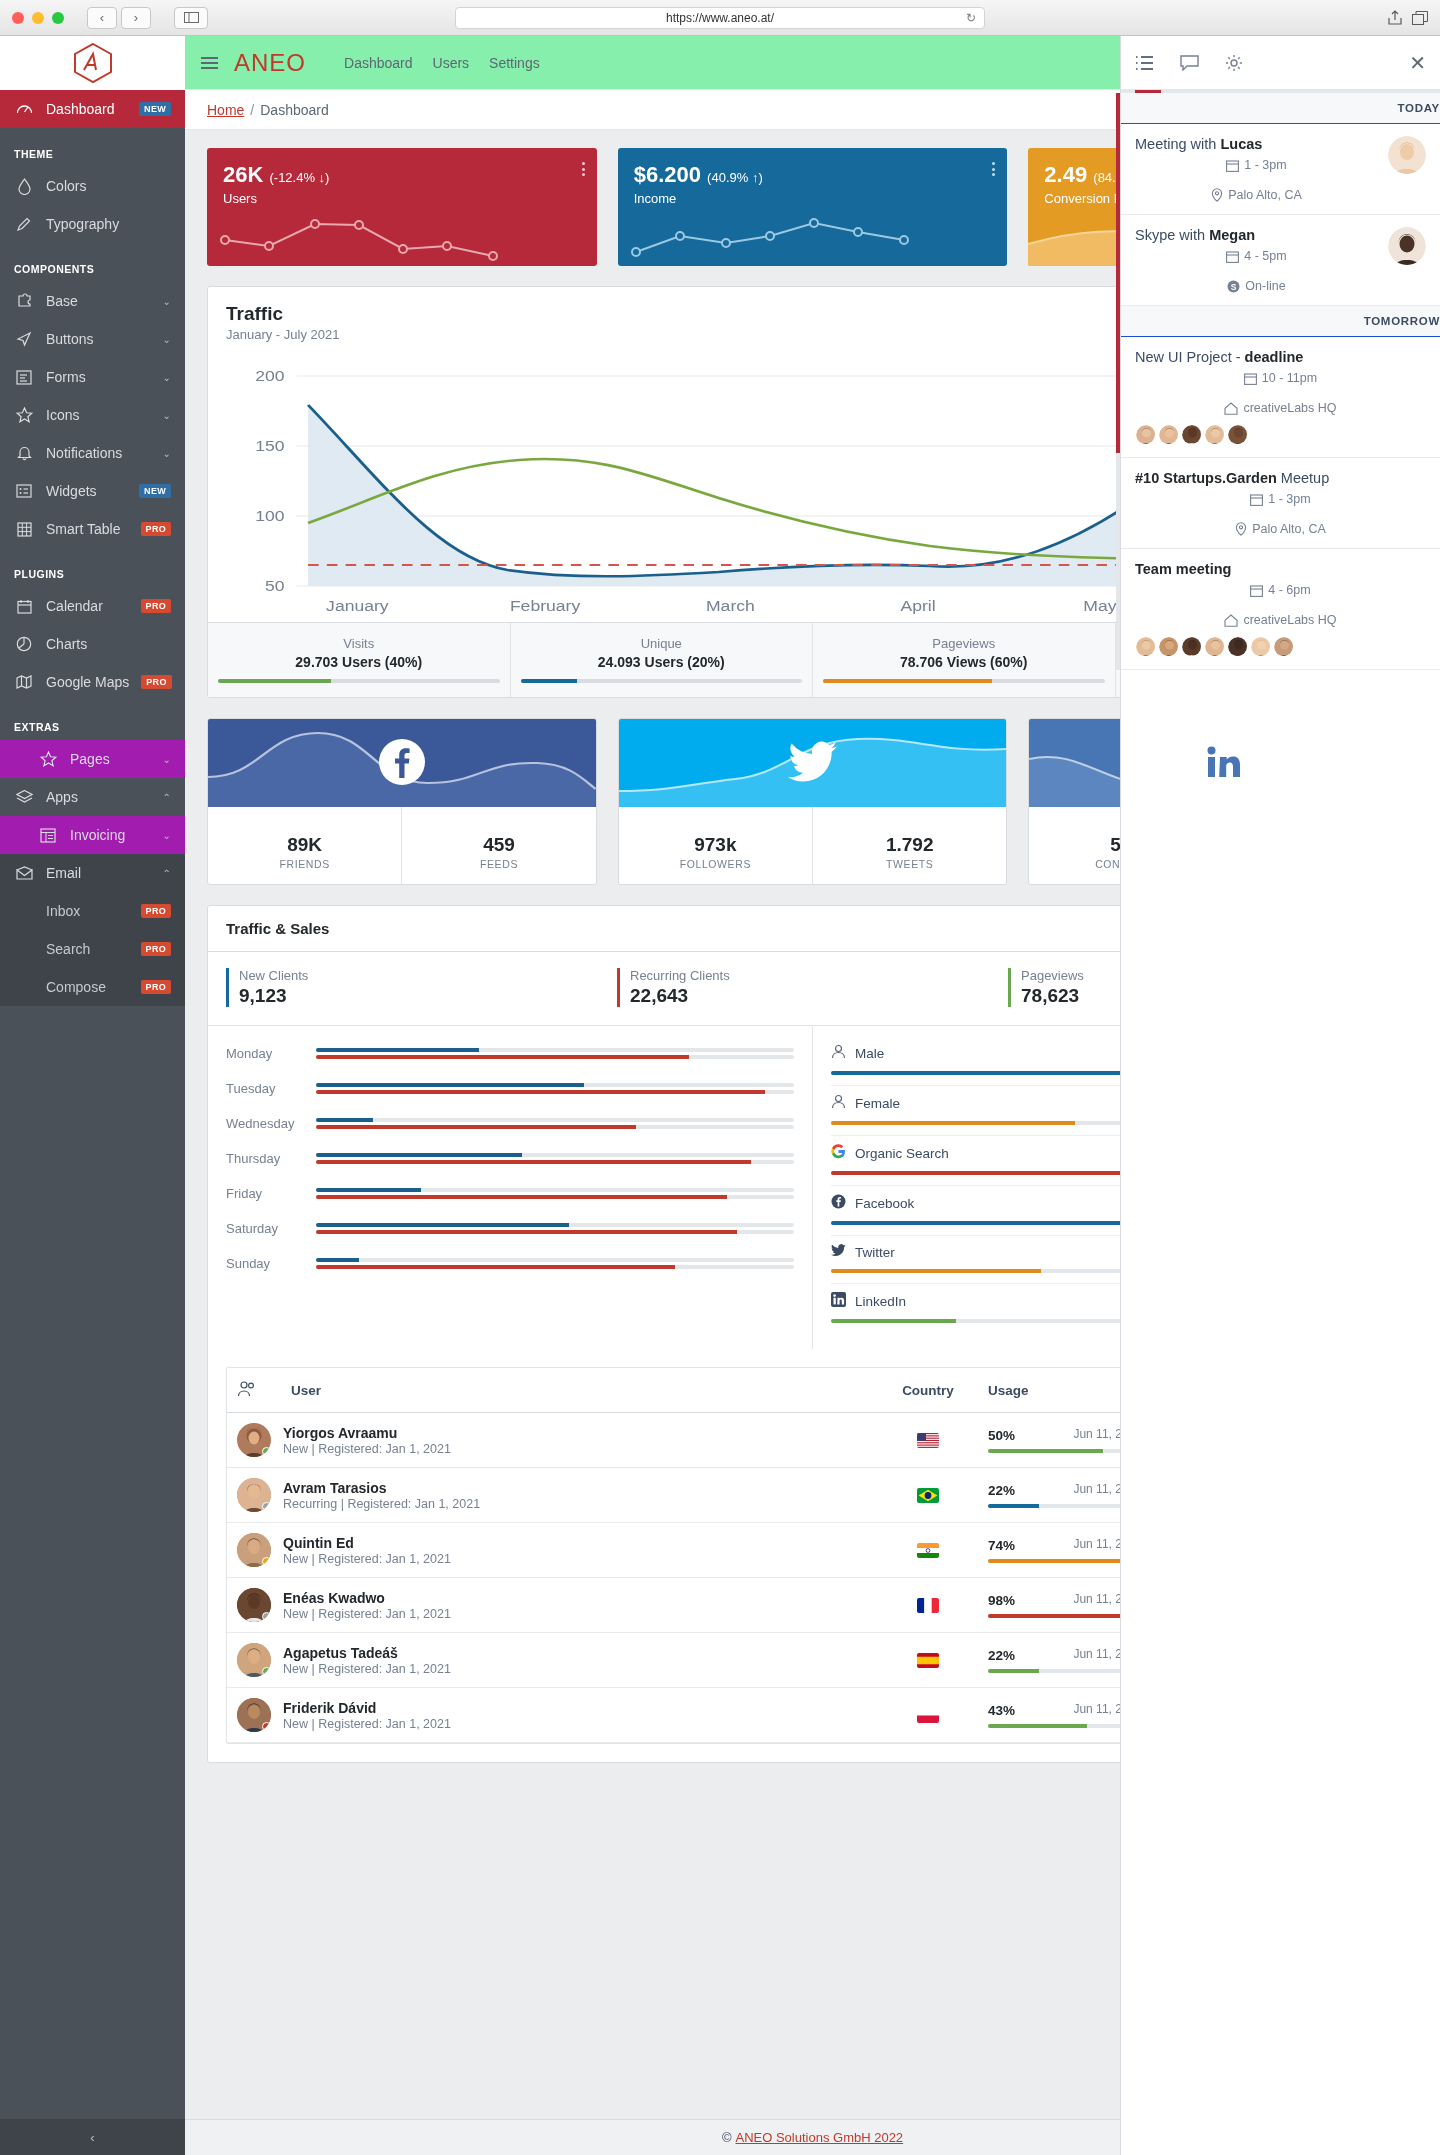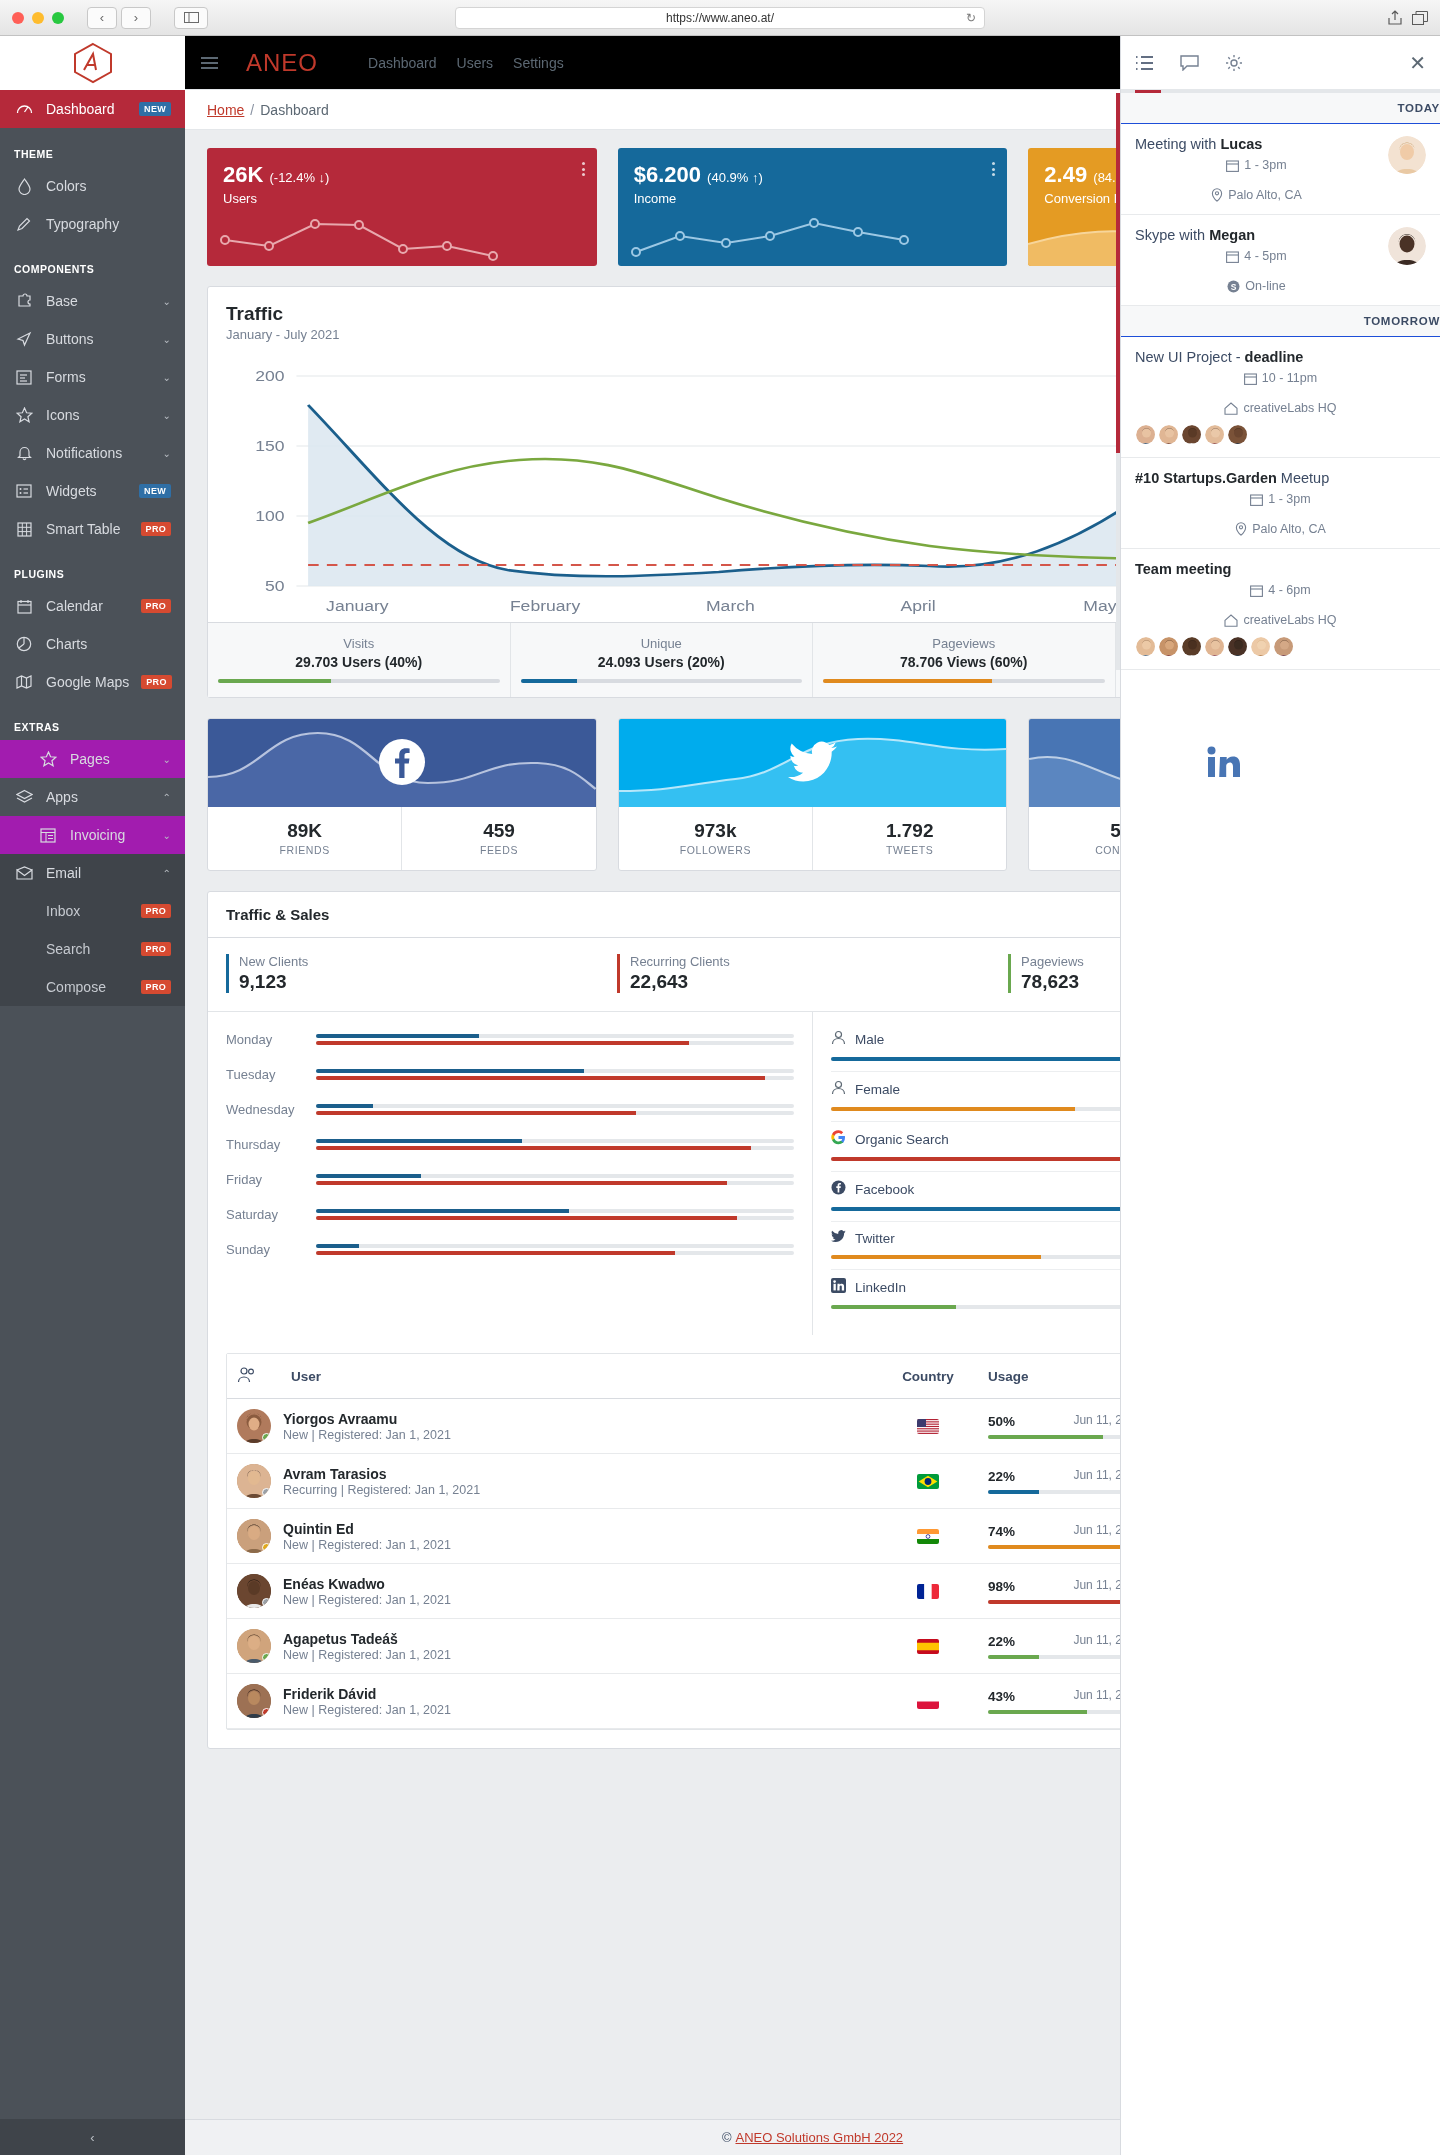--- a/index.html
+++ b/index.html
@@ -77,22 +77,22 @@
   .sub-item .lbl { flex: 1; }
   .sidebar-fill { background: #4b5158; flex: 1; }
   .sidebar-footer {
     height: 36px; background: #3f444a; display: flex; align-items: center;
     justify-content: center; color: #b9bec4; font-size: 13px;
   }
 
   
   .main { flex: 1; display: flex; flex-direction: column; background: #ebedef; min-width: 0; }
   .topbar {
-    height: 54px; background: #000000; display: flex; align-items: center;
-    padding: 16px 16px; gap: 28px; border-bottom: 1px solid #e4e7ea;
+    height: 54px; background: #86efac; display: flex; align-items: center;
+    padding: 16px 16px; gap: 16px; border-bottom: 1px solid #e4e7ea;
   }
   .hamburger { display: flex; flex-direction: column; gap: 3px; cursor: pointer; }
   .hamburger span { width: 17px; height: 2px; background: #5c6873; display: block; }
   .logo-text {
     font-size: 24px; letter-spacing: 1px; color: #c0392b; font-weight: 400;
   }
   .topnav { display: flex; gap: 20px; margin-left: 22px; }
   .topnav a { color: #5c6873; text-decoration: none; font-size: 14px; }
   .topbar-right { margin-left: auto; display: flex; align-items: center; gap: 0; }
   .theme-toggle { display: flex; border-radius: 3px; overflow: hidden; }
@@ -137,21 +137,21 @@
   .cf-bar { height: 4px; background: #d8dbe0; border-radius: 2px; margin-top: 9px; overflow: hidden; }
   .cf-bar i { display: block; height: 100%; }
 
   
   .social-row { display: flex; gap: 21px; margin-top: 20px; }
   .social-card { flex: 1; background: #fff; border: 1px solid #d8dbe0; border-radius: 3px; overflow: hidden; }
   .social-head { height: 88px; position: relative; overflow: hidden; display:flex; align-items:center; justify-content:center; }
   .social-head svg.wave { position: absolute; inset: 0; width: 100%; height: 100%; }
   .social-glyph { position: relative; z-index: 2; }
   .social-stats { display: flex; }
-  .social-stats .s { flex: 1; text-align: center; padding: 13px 4px 14px; }
+  .social-stats .s { flex: 1; text-align: center; padding: 27px 4px 14px; }
   .social-stats .s + .s { border-left: 1px solid #e2e5e8; }
   .s-num { font-size: 19px; font-weight: bold; color: #23282c; }
   .s-cap { font-size: 10.5px; color: #768192; letter-spacing: .6px; margin-top: 2px; }
 
   
   .ts-head { padding: 14px 18px; border-bottom: 1px solid #d8dbe0; font-size: 15px; font-weight: bold; color: #23282c; }
   .ts-top { display: flex; padding: 16px 18px 18px; }
   .ts-kpi { flex: 1; padding-left: 10px; border-left: 3px solid; }
   .ts-kpi .k-lab { font-size: 13px; color: #768192; }
   .ts-kpi .k-val { font-size: 19px; font-weight: bold; color: #23282c; margin-top: 2px; }

